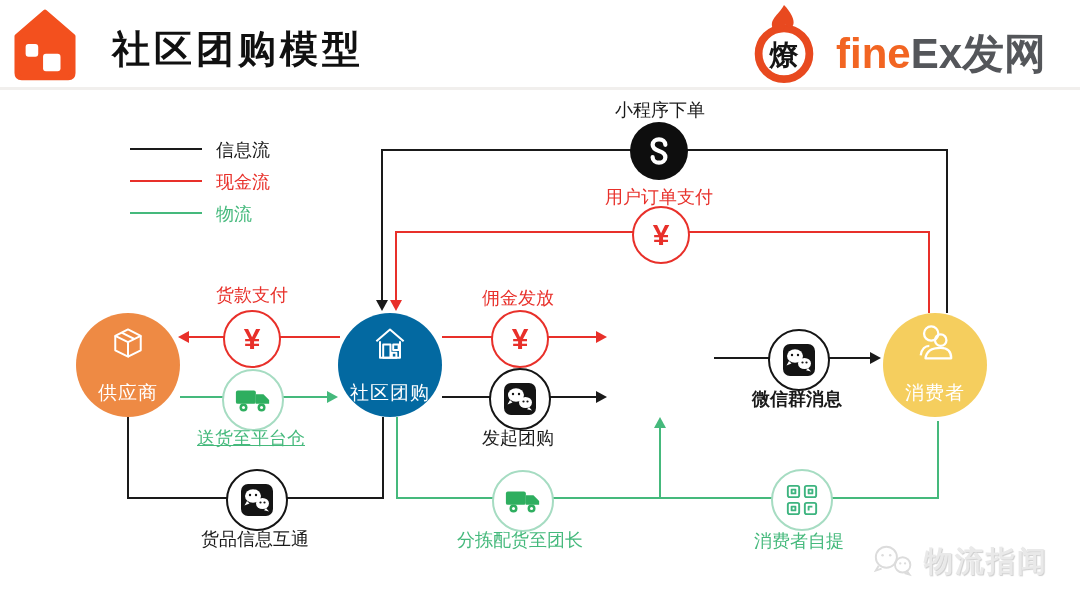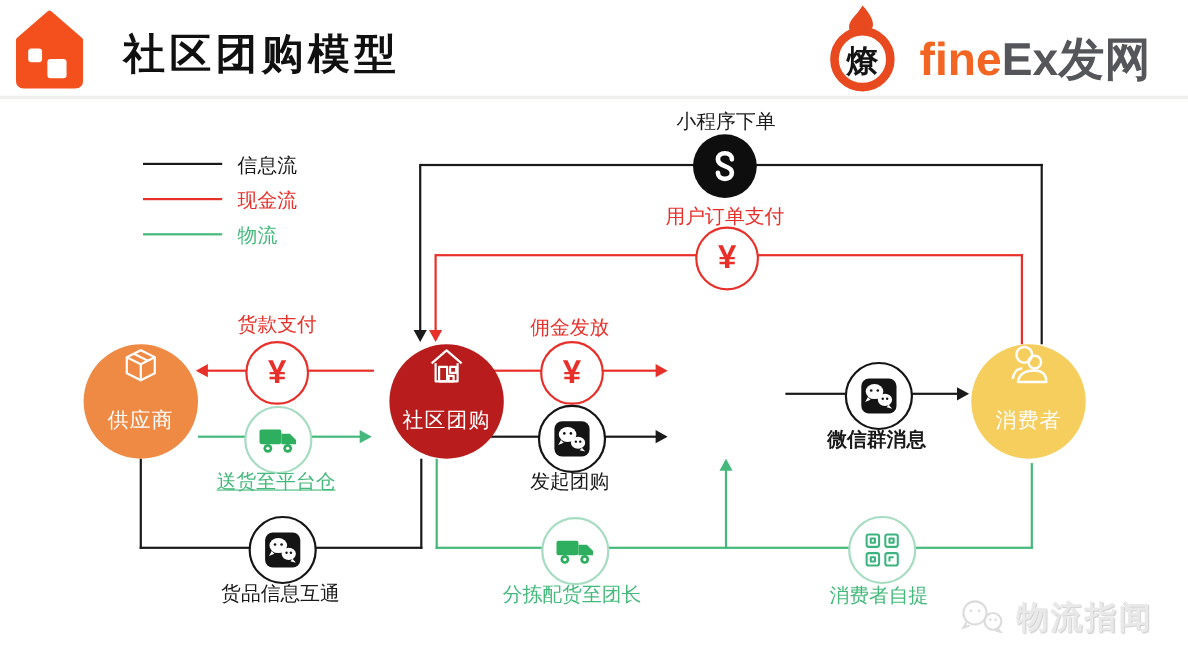--- a/index.html
+++ b/index.html
@@ -21,21 +21,21 @@
   
   .badge{position:absolute;z-index:3;border-radius:50%;background:#fff;
          display:flex;align-items:center;justify-content:center;}
   .badge.yuan{width:54px;height:54px;border:2px solid #e8302a;color:#e8302a;
               font-size:30px;font-weight:bold;}
   .badge.dark{width:58px;height:58px;background:#0e0e0e;}
   .badge.wchat{width:58px;height:58px;border:2px solid #151515;}
   .badge.soft{width:58px;height:58px;border:2px solid #a6dcc2;}
   
   .node{position:absolute;z-index:3;width:104px;height:104px;border-radius:50%;
-        display:flex;flex-direction:column;align-items:center;
+        display:flex;flex-direction:column;align-items:center;justify-content:center;
         color:#fff;gap:16px;}
   .node .nlabel{font-size:19px;letter-spacing:1px;}
   
   .title{position:absolute;left:112px;top:24px;font-family:"Liberation Serif","DejaVu Serif",serif;
          font-weight:bold;font-size:38px;color:#101010;letter-spacing:4px;z-index:4;}
   .divider{position:absolute;left:0;top:87px;width:1080px;height:3px;background:#f1efed;}
   .brand{position:absolute;left:836px;top:26px;font-size:42px;font-weight:bold;z-index:4;
          letter-spacing:0px;white-space:nowrap;}
   .brand .b-orange{color:#f26522;} .brand .b-dark{color:#54565a;}
   .flame{position:absolute;left:744px;top:4px;width:80px;height:84px;z-index:4;}
@@ -217,21 +217,21 @@
   <div class="node" style="left:76px;top:313px;background:#ee8a44;">
     <svg width="44" height="40" viewBox="0 0 44 44" fill="none" stroke="#fff" stroke-width="2.2" stroke-linejoin="round">
       <path d="M22 6 L36 13 L22 20 L8 13 Z"></path>
       <path d="M8 13 V29 L22 36 V20"></path>
       <path d="M36 13 V29 L22 36"></path>
       <path d="M15 9.5 L29 16.5"></path>
     </svg>
     <span class="nlabel">供应商</span>
   </div>
 
-  <div class="node" style="left:354px;top:313px;background:#b91c1c;">
+  <div class="node" style="left:338px;top:313px;background:#0369a1;">
     <svg width="44" height="40" viewBox="0 0 44 44" fill="none" stroke="#fff" stroke-width="2.2" stroke-linejoin="round">
       <path d="M7 19 L22 6 L37 19"></path>
       <path d="M11 19 V37 H33 V19"></path>
       <rect x="14.5" y="22.5" width="8" height="14.5"></rect>
       <rect x="25.5" y="22.5" width="6" height="6"></rect>
       <rect x="24" y="31.5" width="5" height="5.5"></rect>
     </svg>
     <span class="nlabel">社区团购</span>
   </div>
 

